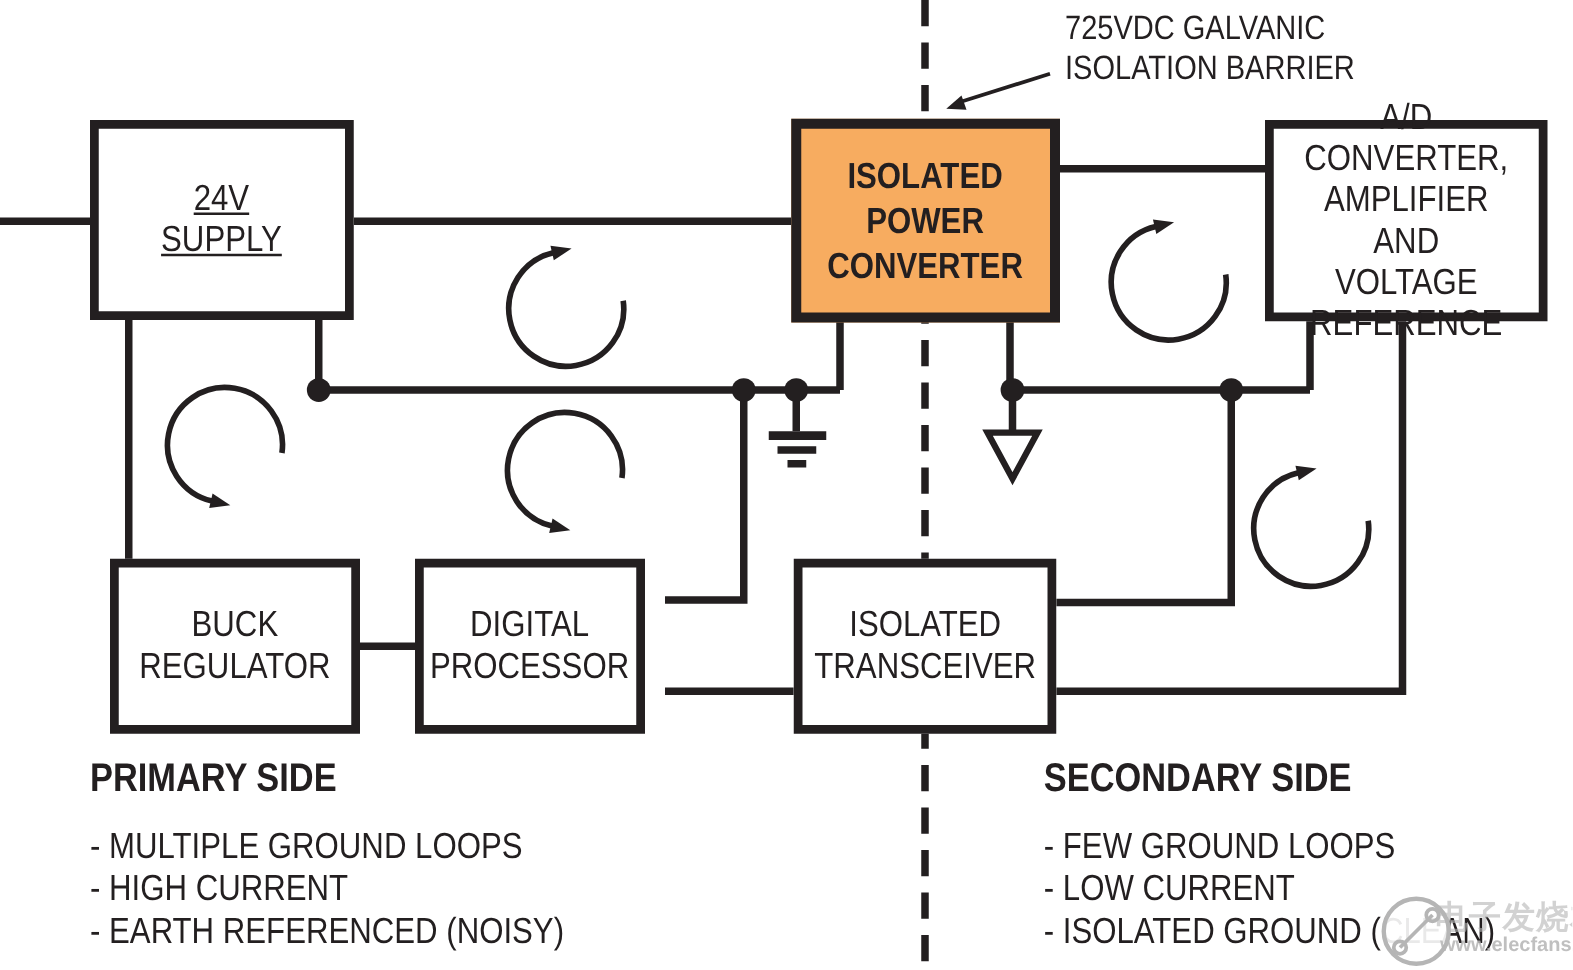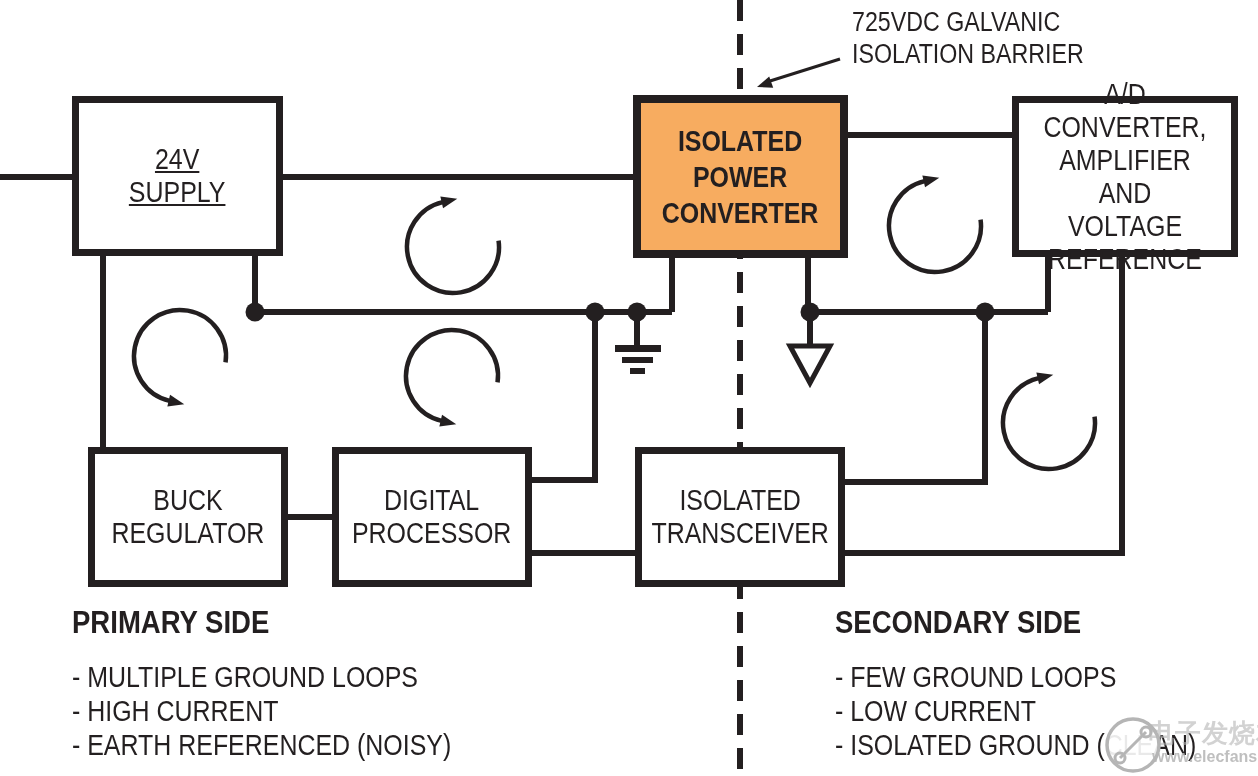--- a/index.html
+++ b/index.html
@@ -120,21 +120,21 @@
 AMPLIFIER AND
 VOLTAGE
 REFERENCE</div>
   </div>
 
   <div class="box" style="left:72px;top:447px;width:200px;height:140px;margin-left:16px;">
     <div class="lbl">BUCK
 REGULATOR</div>
   </div>
 
-  <div class="box" style="left:332px;top:447px;width:200px;height:140px;">
+  <div class="box" style="left:332px;top:447px;width:184px;height:140px;">
     <div class="lbl">DIGITAL
 PROCESSOR</div>
   </div>
 
   <div class="box" style="left:635px;top:447px;width:210px;height:140px;">
     <div class="lbl">ISOLATED
 TRANSCEIVER</div>
   </div>
 
   <div class="annotation" style="left:852px;top:6px;">725VDC GALVANIC

